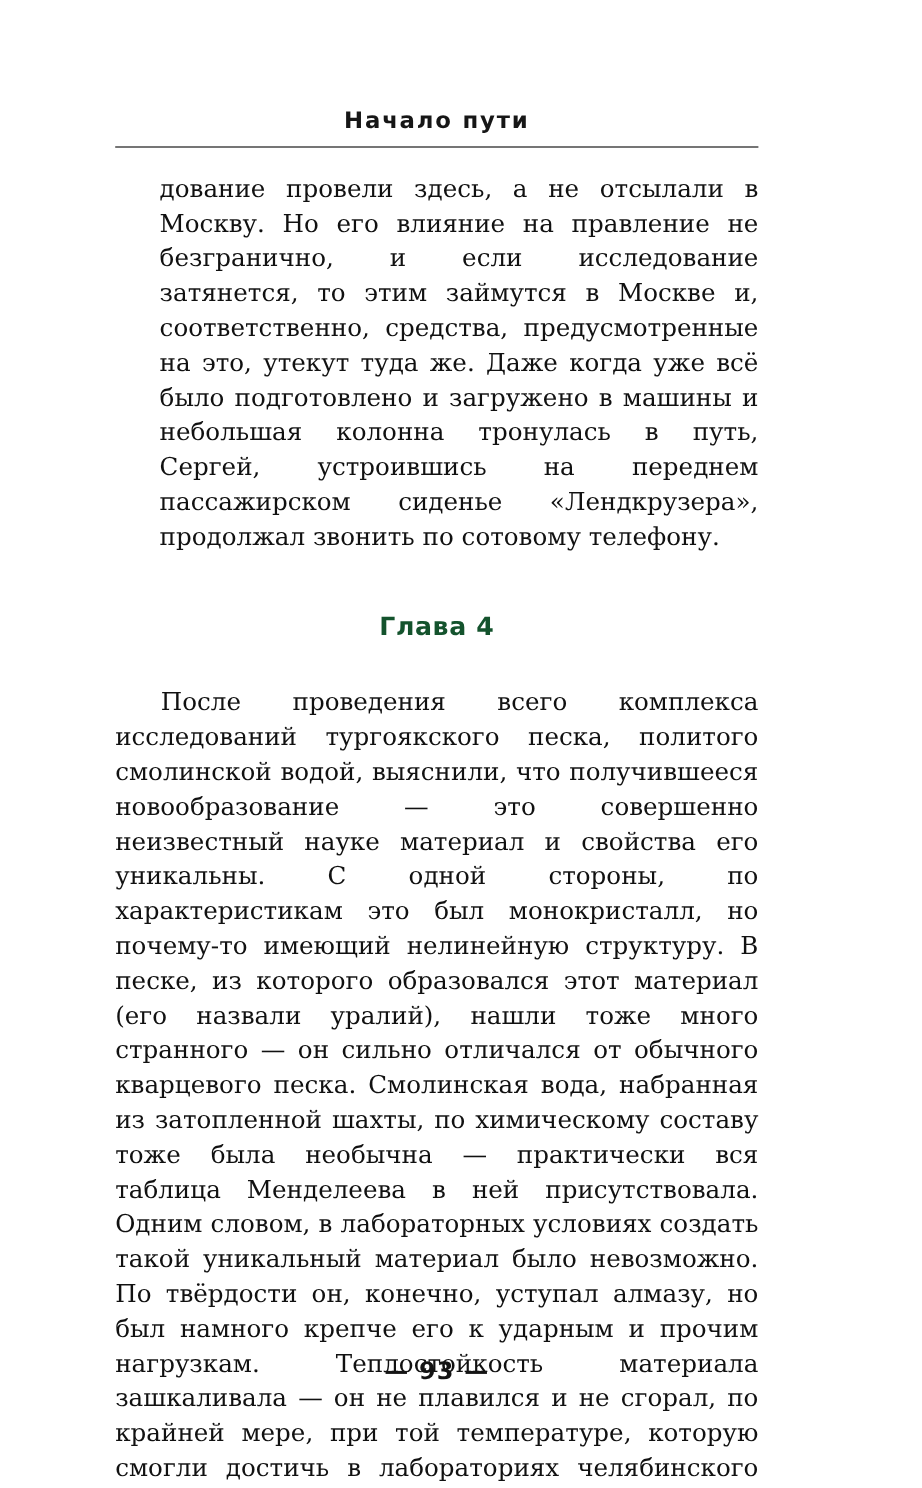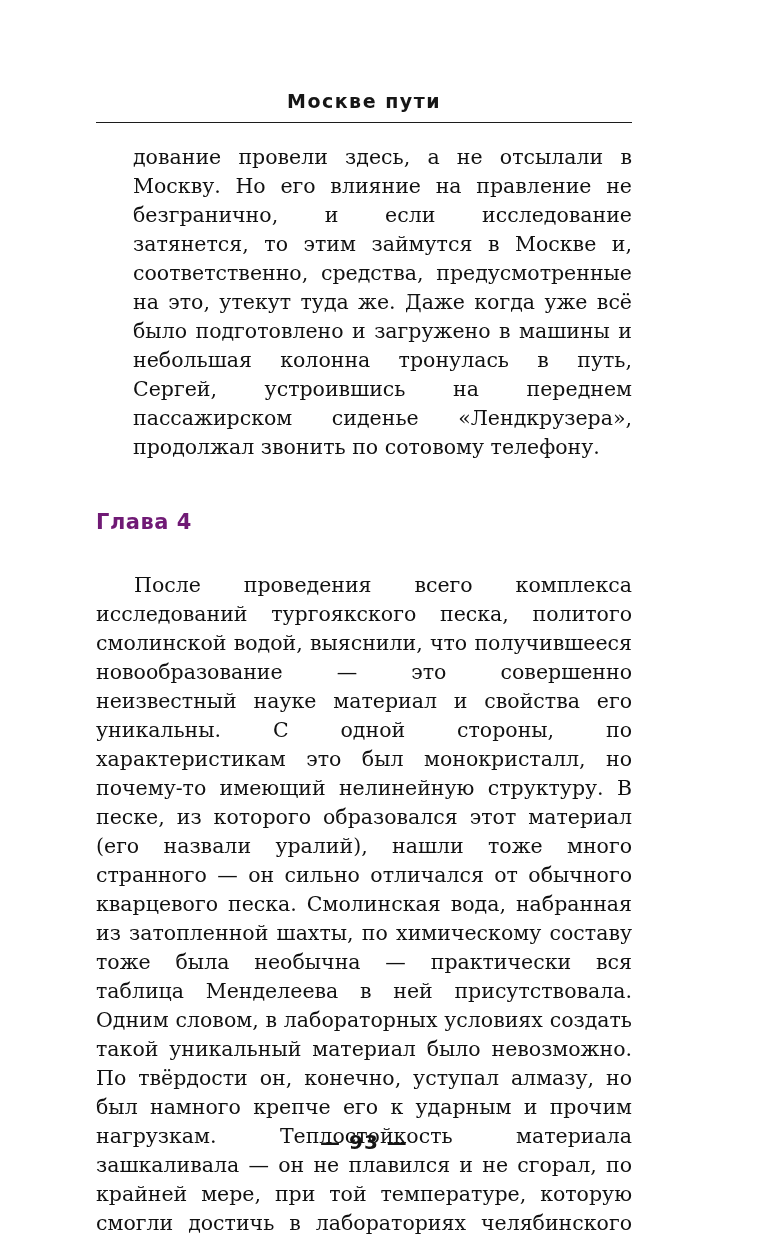--- a/index.html
+++ b/index.html
@@ -49,22 +49,23 @@
     text-indent: 0;
     margin-left: 37px;
   }
   .para.indented {
     text-indent: 38px;
   }
   .chapter-heading {
     font-family: "DejaVu Sans", "Liberation Sans", sans-serif;
     font-weight: bold;
     font-size: 21px;
+    text-align: center;
     letter-spacing: 0.5px;
-    color: #701a75;
+    color: #14532d;
     margin: 46px 0 34px 0;
     text-indent: 0;
   }
   .page-footer {
     position: absolute;
     left: 96px;
     right: 136px;
     bottom: 86px;
     text-align: center;
   }
@@ -75,21 +76,21 @@
     letter-spacing: 1px;
     color: #141414;
   }
 </style>
 </head>
 <body>
 
 <div class="page">
 
   <header class="running-header">
-    <div class="header-title">Москве пути</div>
+    <div class="header-title">Начало пути</div>
     <div class="header-rule"></div>
   </header>
 
   <main class="body-text">
     <p class="para continuation">дование провели здесь, а не отсылали в Москву. Но его влияние на правление не безгранично, и если исследование затянется, то этим займутся в Москве и, соответственно, средства, предусмотренные на это, утекут туда же. Даже когда уже всё было подготовлено и загружено в машины и небольшая колонна тронулась в путь, Сергей, устроившись на переднем пассажирском сиденье «Лендкрузера», продолжал звонить по сотовому телефону.</p>
 
     <h2 class="chapter-heading">Глава 4</h2>
 
     <p class="para indented">После проведения всего комплекса исследований тургоякского песка, политого смолинской водой, выяснили, что получившееся новообразование — это совершенно неизвестный науке материал и свойства его уникальны. С одной стороны, по характеристикам это был монокристалл, но почему-то имеющий нелинейную структуру. В песке, из которого образовался этот материал (его назвали уралий), нашли тоже много странного — он сильно отличался от обычного кварцевого песка. Смолинская вода, набранная из затопленной шахты, по химическому составу тоже была необычна — практически вся таблица Менделеева в ней присутствовала. Одним словом, в лабораторных условиях создать такой уникальный материал было невозможно. По твёрдости он, конечно, уступал алмазу, но был намного крепче его к ударным и прочим нагрузкам. Теплостойкость материала зашкаливала — он не плавился и не сгорал, по крайней мере, при той температуре, которую смогли достичь в лабораториях челябинского университета. Взрывы тоже на него не действовали. Теплопроводность материала была</p>
   </main>

